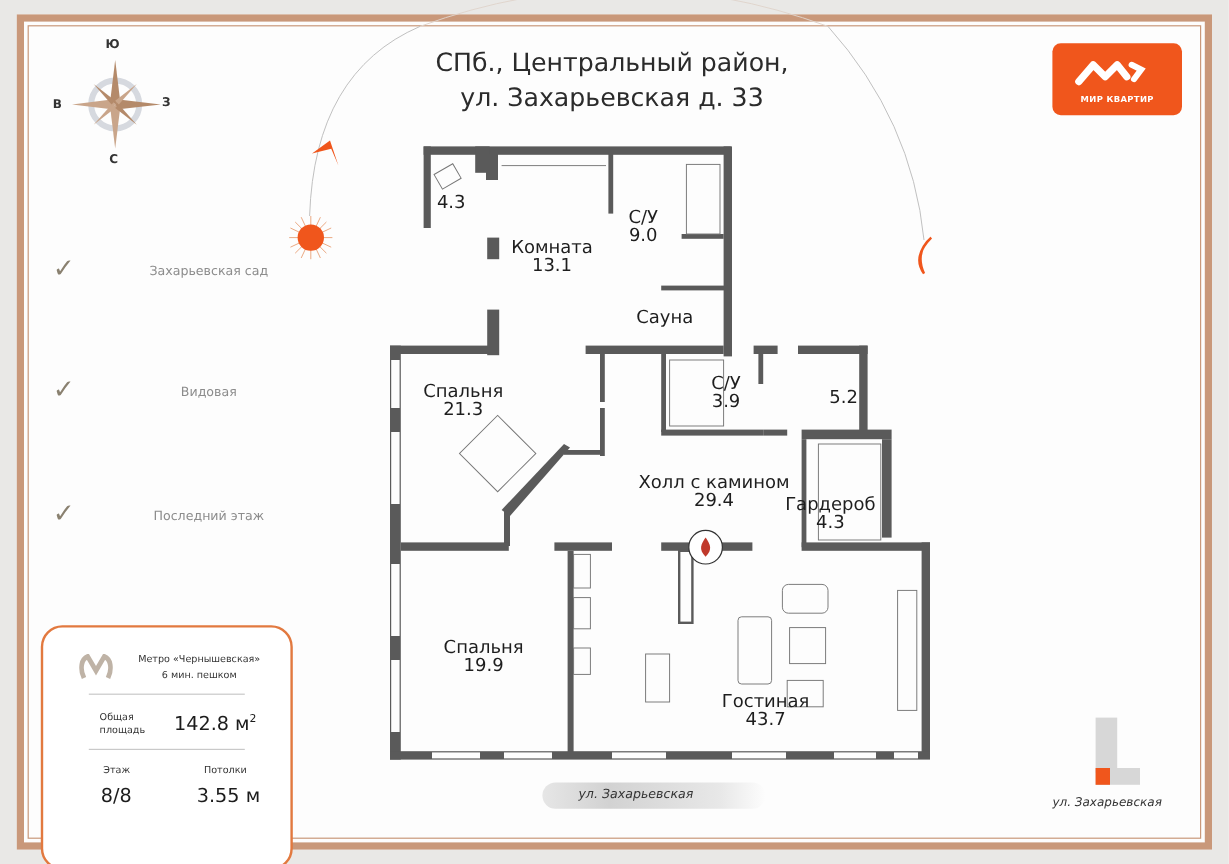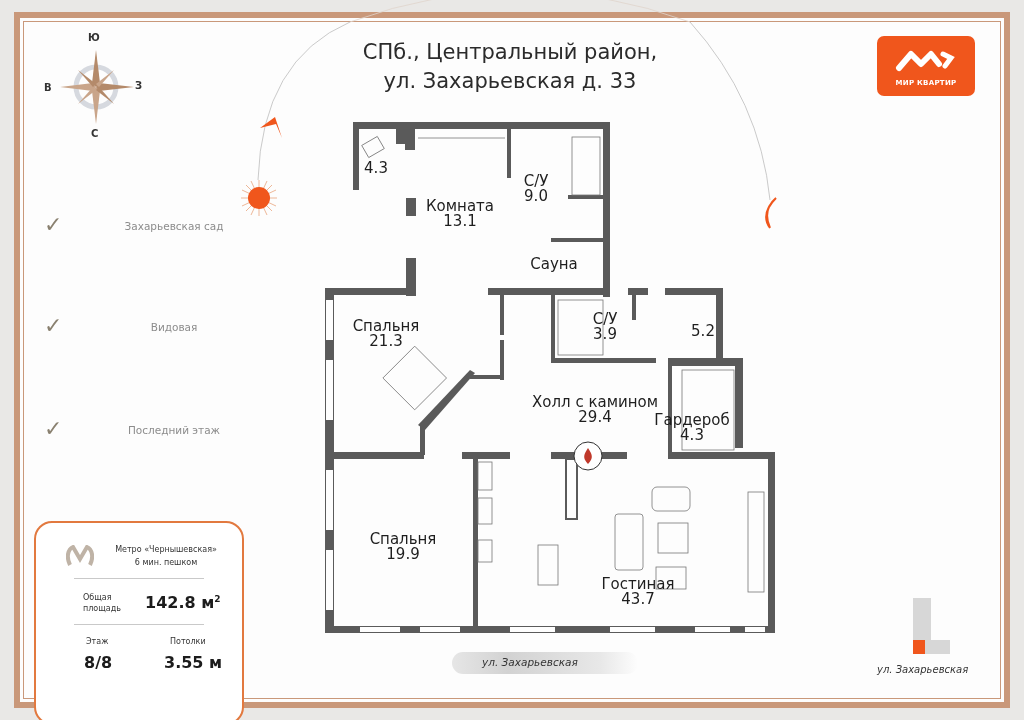--- a/index.html
+++ b/index.html
@@ -1,29 +1,29 @@
 <!DOCTYPE html>
 <html><head>
 <meta charset="utf-8">
 <style>
   html,body{margin:0;padding:0;}
   body{width:1024px;height:720px;background:#e9e8e6;position:relative;overflow:hidden;font-family:"DejaVu Sans","Liberation Sans",sans-serif;}
   .frame{position:absolute;left:14px;top:12px;width:996px;height:696px;box-sizing:border-box;border:6px solid #c9987a;background:#fdfdfd;}
   .inner-line{position:absolute;left:3px;top:3px;right:3px;bottom:3px;border:1.5px solid #c9987a;}
   .abs{position:absolute;}
   .title{position:absolute;left:340px;top:38px;width:340px;text-align:center;font-size:21px;line-height:29px;color:#2b2b2b;}
-  .logo{position:absolute;left:877px;top:36px;width:98px;height:60px;background:#f0561c;border-radius:7px;}
+  .logo{position:absolute;left:877px;top:36px;width:108px;height:60px;background:#f0561c;border-radius:7px;}
   .logo-text{position:absolute;left:0;right:0;bottom:9px;text-align:center;color:#fff;font-size:7px;font-weight:bold;letter-spacing:0.3px;}
   .feat{position:absolute;left:44px;width:200px;}
   .feat .chk{position:absolute;left:0;top:-8px;font-size:22px;color:#8a8170;}
   .feat .lbl{position:absolute;left:60px;width:140px;text-align:center;font-size:10.5px;color:#8c8c8c;}
   .card{position:absolute;left:34px;top:521px;width:210px;height:204px;box-sizing:border-box;border:2.5px solid #e2793f;border-radius:18px;background:#fff;}
   .card .sep{position:absolute;left:38px;right:38px;height:1px;background:#c9c9c9;}
   .card .small{font-size:8px;color:#333;}
-  .card .big{font-weight:bold;color:#1c1c1c;}
+  .card .big{font-weight:normal;color:#1c1c1c;}
   .room{position:absolute;text-align:center;font-size:15px;line-height:15px;color:#1e1e1e;transform:translateX(-50%);white-space:nowrap;}
   .street-pill{position:absolute;left:452px;top:652px;width:186px;height:22px;border-radius:11px;background:linear-gradient(90deg,#e6e6e6,#d2d2d2 30%,#e8e8e8 80%,#fdfdfd);}
   .street-pill span{position:absolute;left:30px;top:4px;font-size:10.5px;font-style:italic;color:#333;}
   .street2{position:absolute;left:877px;top:664px;font-size:10px;font-style:italic;color:#333;}
 </style>
 </head>
 <body>
 
 <div class="frame">
   <div class="inner-line"></div>

